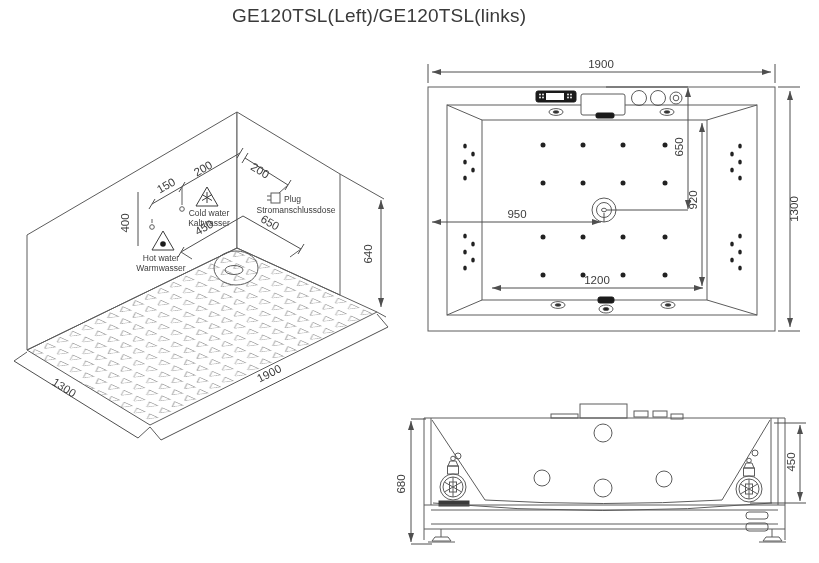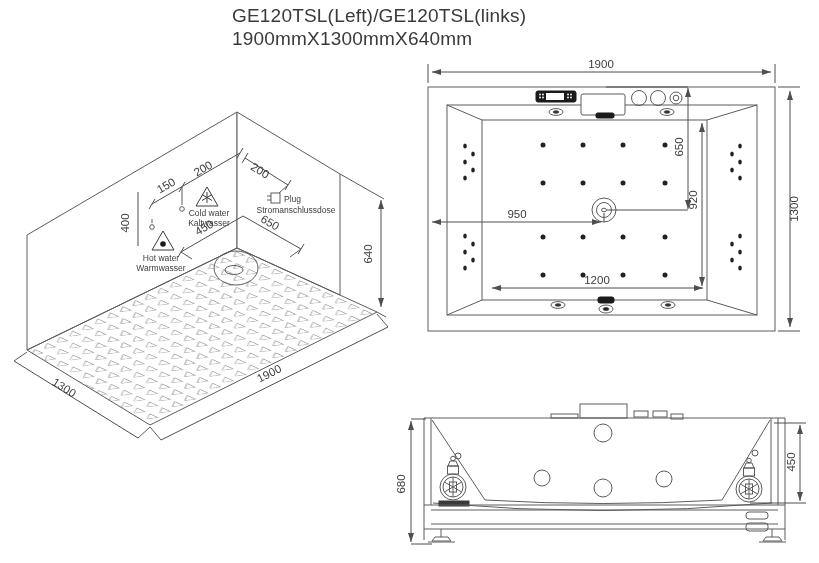--- a/index.html
+++ b/index.html
@@ -12,21 +12,20 @@
   .dim{font-size:11.5px;}
   .note{font-size:8.5px;}
 </style>
 </head>
 <body>
 
 <div class="page">
 
   <div class="title">
     <div>GE120TSL(Left)/GE120TSL(links)</div>
-    <div>1900mmX1300mmX640mm</div>
   </div>
 
   <svg width="819" height="563" viewBox="0 0 819 563">
     <defs>
       <marker id="arr" markerWidth="11" markerHeight="8" refX="9" refY="3" orient="auto-start-reverse" markerUnits="userSpaceOnUse">
         <path d="M0,0 L9,3 L0,6 Z" fill="#4f4f4f"></path>
       </marker>
       <pattern id="triPattern" width="14" height="14" patternUnits="userSpaceOnUse" patternTransform="matrix(0.91,0.416,-0.899,0.437,237,249)">
         <path d="M2.5,3.5 L11.5,3.5 L7,11 Z" fill="none" stroke="#a3a3a3" stroke-width="0.9"></path>
       </pattern>

